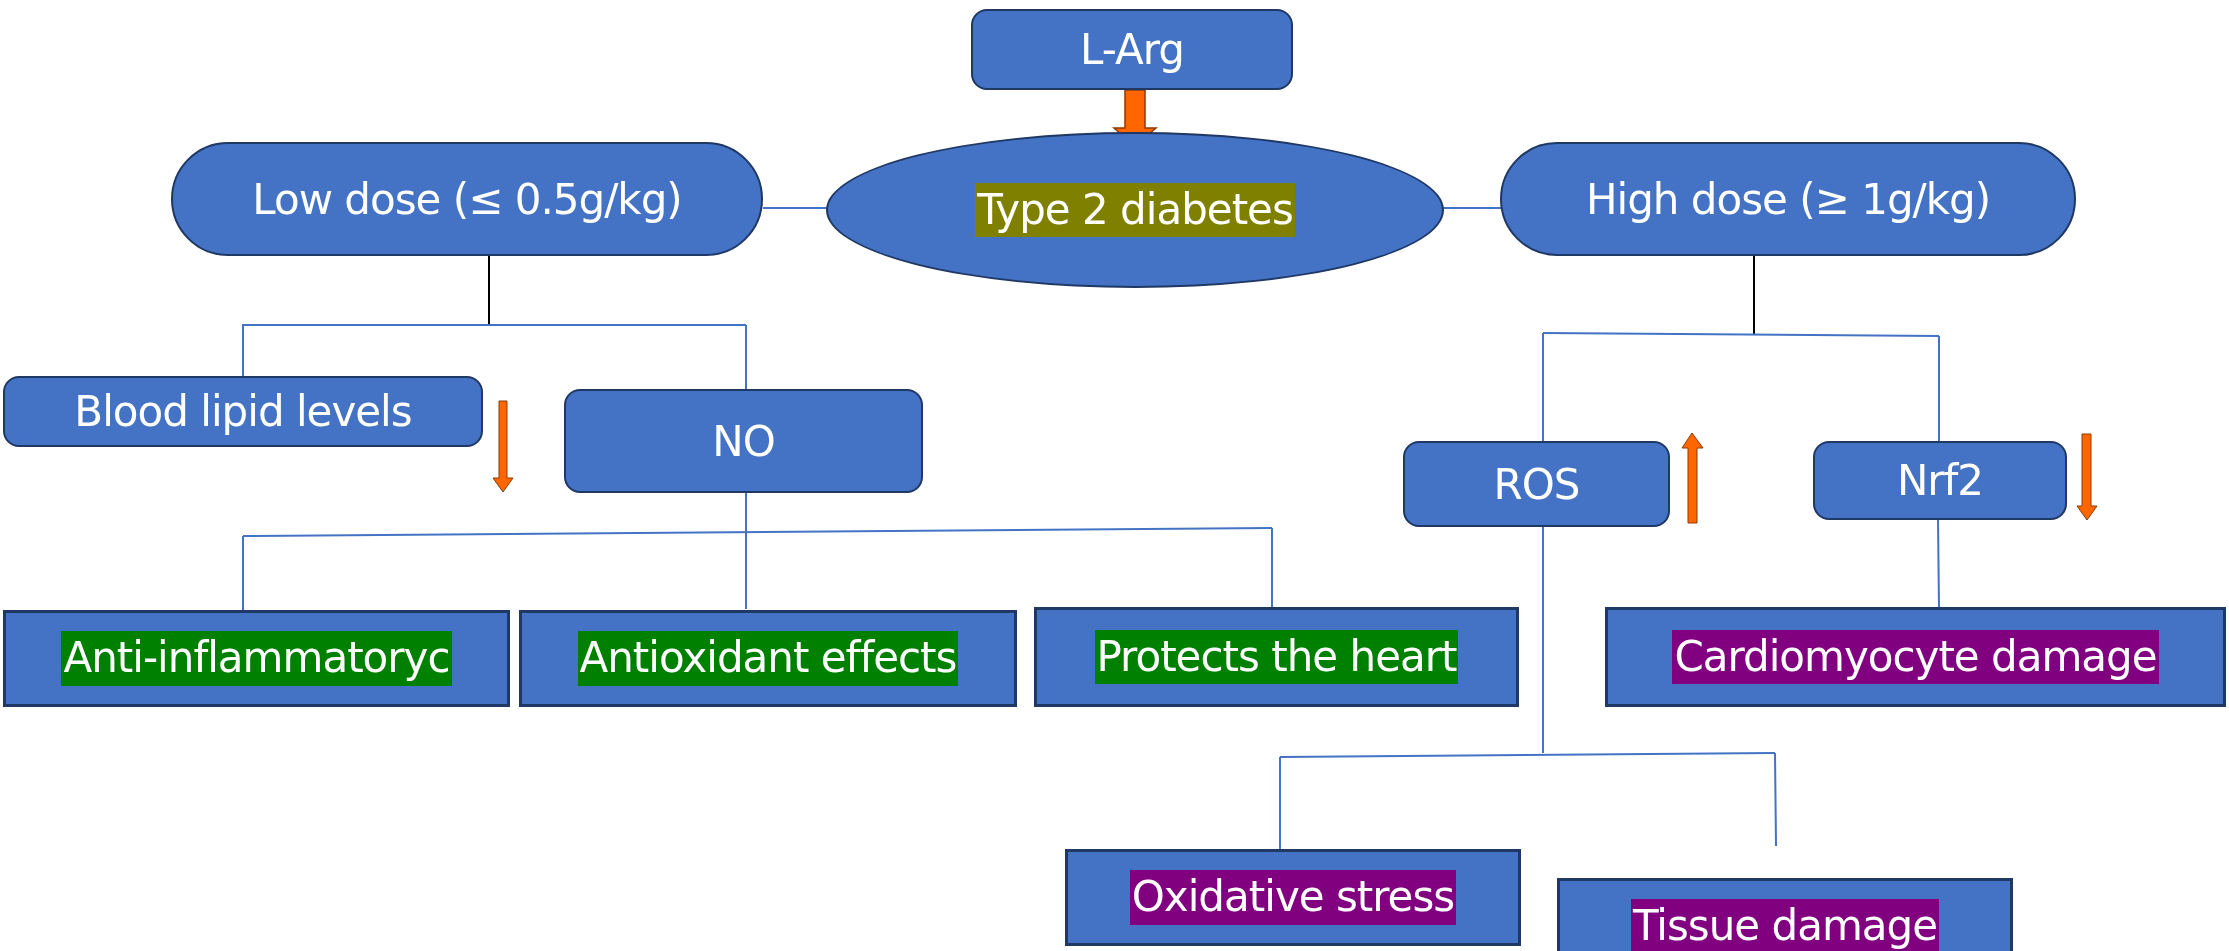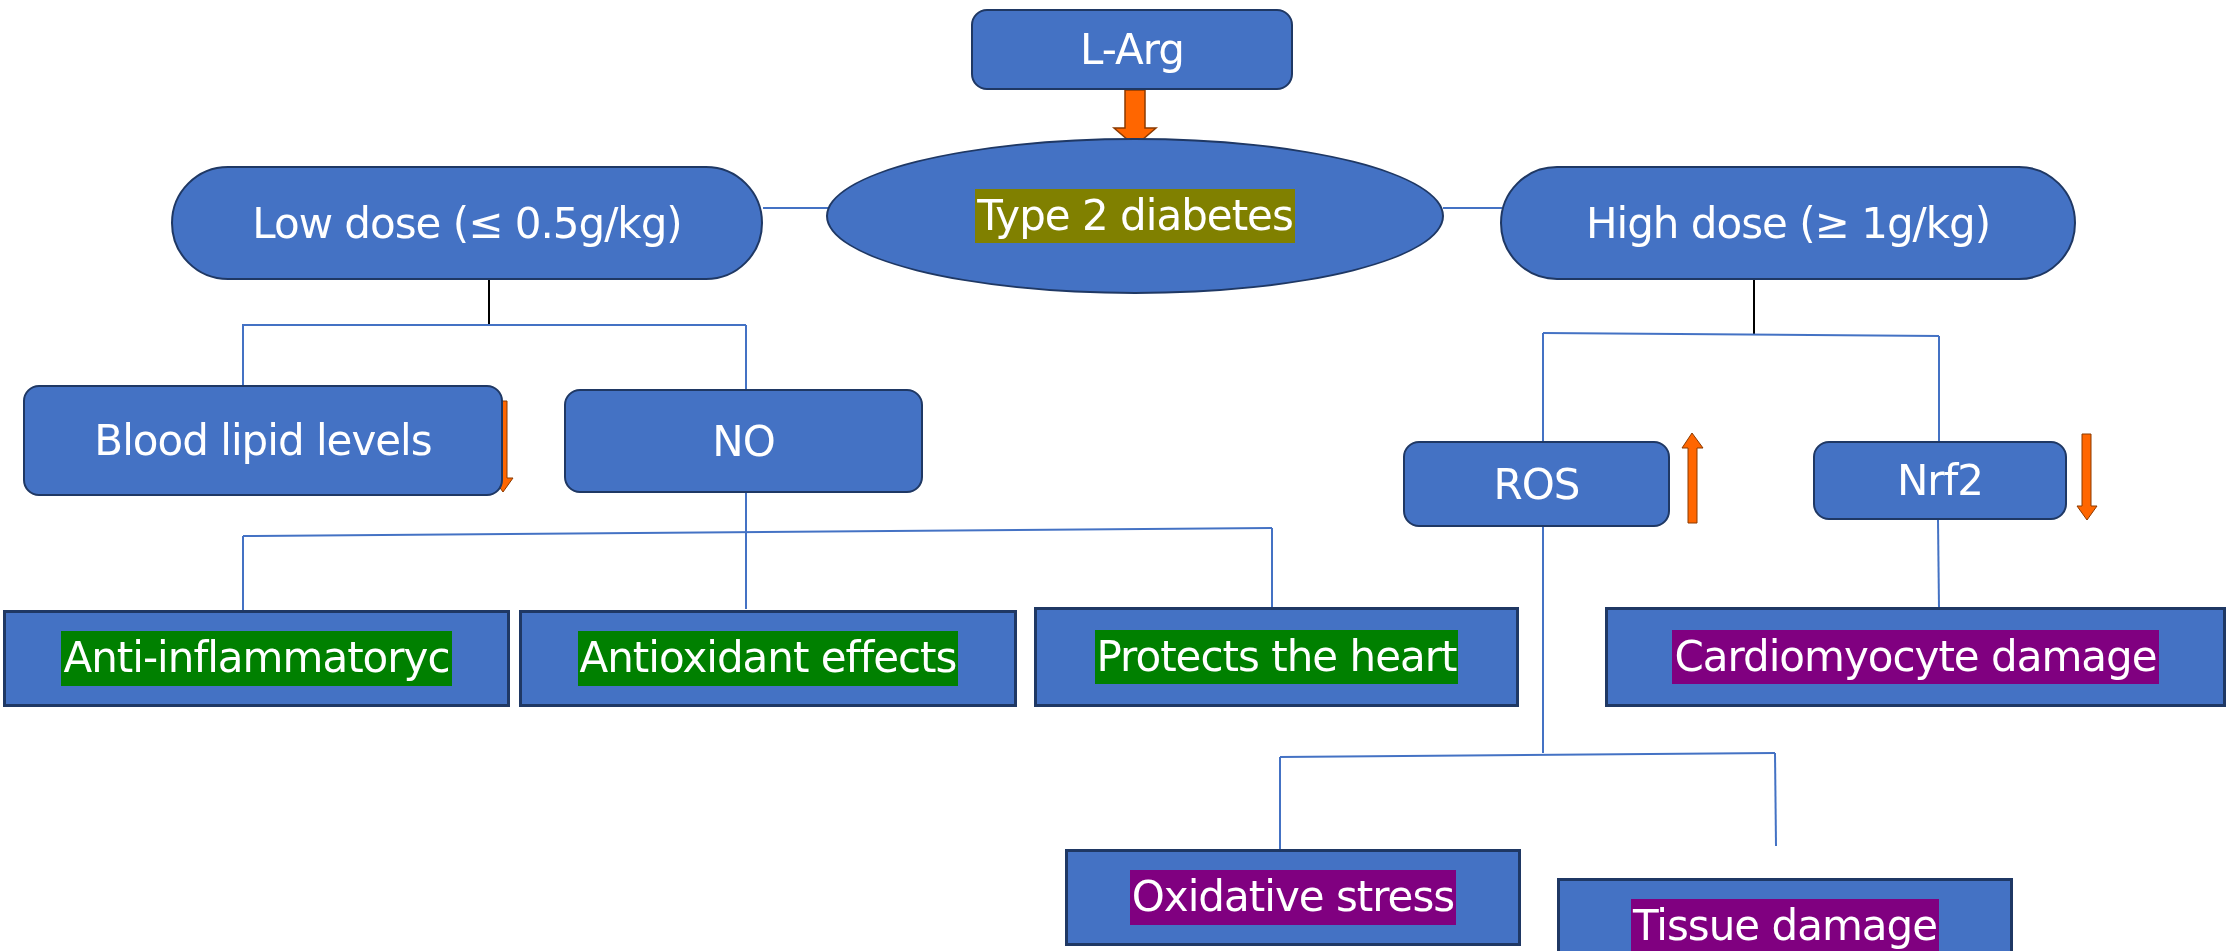--- a/index.html
+++ b/index.html
@@ -4,21 +4,21 @@
 <style>
   html, body { margin:0; padding:0; background:#ffffff; }
   body { width:2229px; height:951px; position:relative; overflow:hidden;
          font-family:"DejaVu Sans", sans-serif; }
   svg.lines { position:absolute; left:0; top:0; width:2229px; height:951px; }
   .node { position:absolute; box-sizing:border-box; background:#4472C4;
           border:2px solid #1F3864; color:#fff; display:flex;
           align-items:center; justify-content:center; text-align:right;
           font-size:42px; letter-spacing:-1px; white-space:nowrap; }
   .rounded { border-radius:16px; }
-  .pill { border-radius:80px;margin-top:24px; }
+  .pill { border-radius:80px; }
   .ellipse { border-radius:50%; }
   .rect { border-radius:0; border-width:3px; }
   .hl { color:#fff; padding:2px 2px; line-height:1.2; }
   .hl-olive { background:#808000; }
   .hl-green { background:#008000; }
   .hl-purple { background:#800080; }
 </style>
 </head>
 <body>
 
@@ -60,33 +60,33 @@
   </g>
   <g>
     <path d="M2082 434 L2091 434 L2091 506 L2097 506 L2087 520 L2077 506 L2082 506 Z" fill="#FF6600" stroke="#8B3A00" stroke-width="1"></path>
   </g>
 </svg>
 
 <div class="node rounded" style="left:971px;top:9px;width:322px;height:81px;">
   <span>L-Arg</span>
 </div>
 
-<div class="node ellipse" style="left:826px;top:138px;width:618px;height:156px;">
+<div class="node ellipse" style="left:826px;top:132px;width:618px;height:156px;">
   <span class="hl hl-olive">Type 2 diabetes</span>
 </div>
 
 <div class="node pill" style="left:171px;top:142px;width:592px;height:114px;">
   <span>Low dose (≤ 0.5g/kg)</span>
 </div>
 
 <div class="node pill" style="left:1500px;top:142px;width:576px;height:114px;">
   <span>High dose (≥ 1g/kg)</span>
 </div>
 
-<div class="node rounded" style="left:3px;top:385px;width:480px;height:111px;margin-left:20px;">
+<div class="node rounded" style="left:3px;top:376px;width:480px;height:71px;">
   <span>Blood lipid levels</span>
 </div>
 
 <div class="node rounded" style="left:564px;top:389px;width:359px;height:104px;">
   <span>NO</span>
 </div>
 
 <div class="node rounded" style="left:1403px;top:441px;width:267px;height:86px;">
   <span>ROS</span>
 </div>

